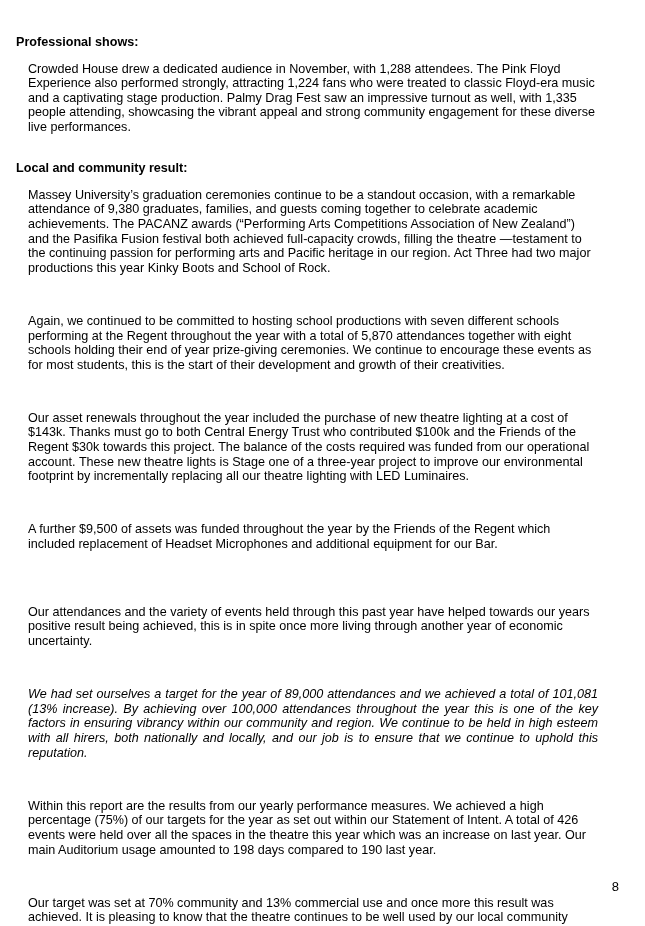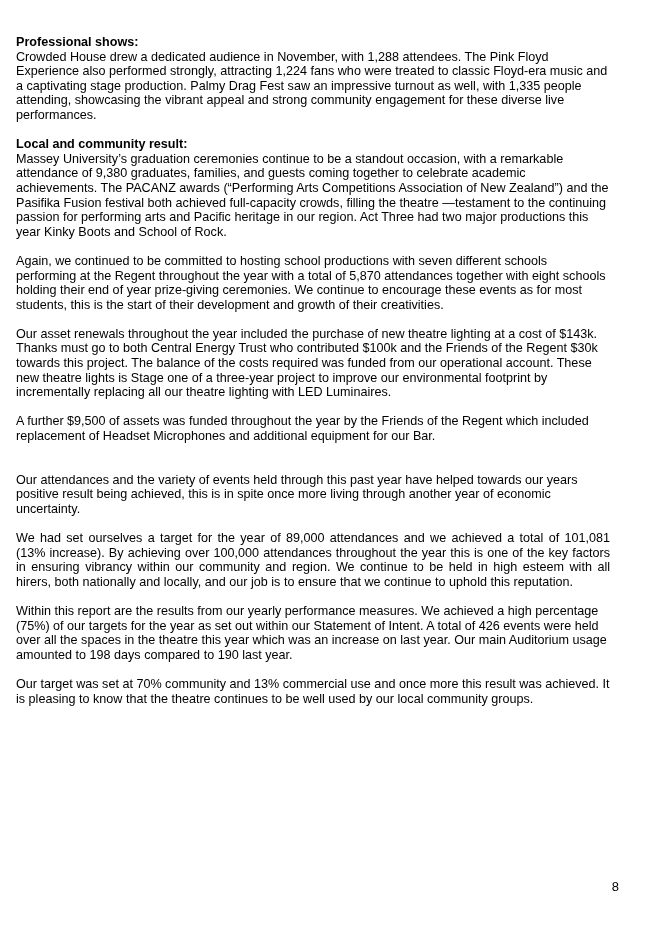--- a/index.html
+++ b/index.html
@@ -17,24 +17,24 @@
       top: 35px;
       width: 594px;
       font-size: 12.6px;
       line-height: 14.6px;
     }
     .section { margin: 0; }
     .heading {
       font-weight: bold;
       margin: 0;
     }
-    p { margin: 0; }
+    p { margin: 12px; }
     .gap { height: 14.6px; }
     .gap2 { height: 29.2px; }
-    .justify { text-align: justify; }
+    .justify { text-align: justify; font-style: italic; }
     .page-number {
       position: absolute;
       right: 26px;
       top: 879px;
       font-size: 13px;
       font-family: "Liberation Sans", sans-serif;
     }
   </style>
 </head>
 <body>

